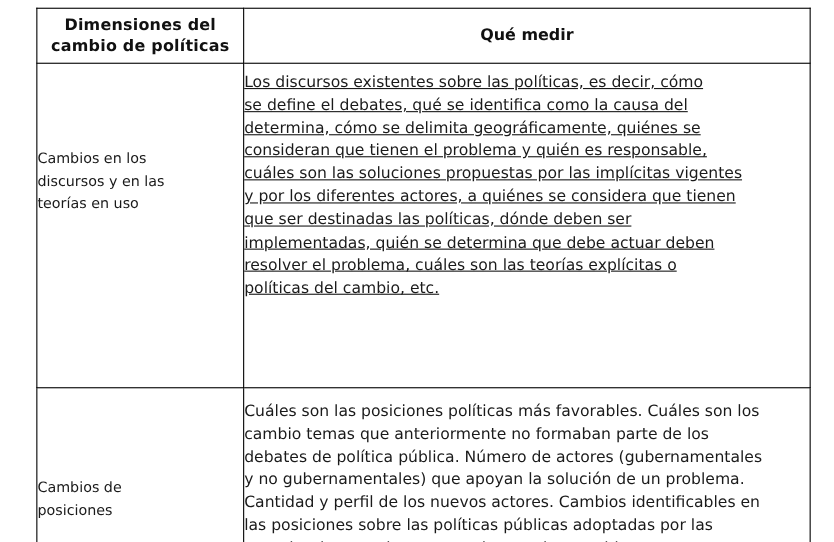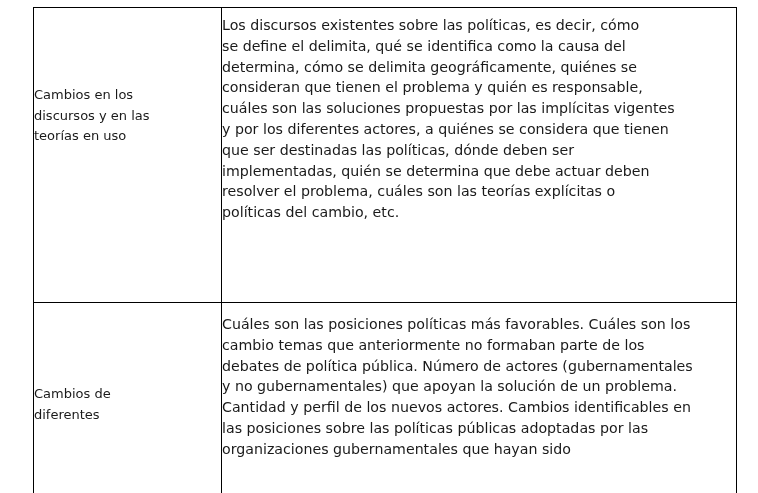--- a/index.html
+++ b/index.html
@@ -47,59 +47,66 @@
       padding-right: 4px;
     }
     td.what {
       font-size: 14.2px;
       line-height: 20.8px;
       vertical-align: top;
       padding-left: 7px;
       padding-right: 4px;
     }
     tr.row1 td { height: 217px; }
-    tr.row1 td.what { padding-top: 7px; }
+    tr.row1 td.what { padding-top: 7px; text-decoration: underline; }
     tr.row2 td { height: 204px; }
     tr.row2 td.what { padding-top: 11px; }
     tr.row1 td.dim { vertical-align: top; padding-top: 77px; }
     tr.row2 td.dim { vertical-align: top; padding-top: 81px; }
     .line { display: block; white-space: nowrap; }
   </style>
 </head>
 <body>
 
 <table class="policy-table">
   <colgroup>
       <col class="c1">
       <col class="c2">
     </colgroup>
   <tbody>
+      <tr>
+    <th class="h1">
+      <span class="line">Dimensiones del</span>
+      <span class="line">cambio de políticas</span>
+    </th>
+    <th>Qué medir</th>
+  </tr>
   <tr class="row1">
     <td class="dim">
       <span class="line">Cambios en los</span>
       <span class="line">discursos y en las</span>
       <span class="line">teorías en uso</span>
     </td>
     <td class="what">
       <span class="line">Los discursos existentes sobre las políticas, es decir, cómo</span>
-      <span class="line">se define el delimita, qué se identifica como la causa del</span>
+      <span class="line">se define el debates, qué se identifica como la causa del</span>
       <span class="line">determina, cómo se delimita geográficamente, quiénes se</span>
       <span class="line">consideran que tienen el problema y quién es responsable,</span>
       <span class="line">cuáles son las soluciones propuestas por las implícitas vigentes</span>
       <span class="line">y por los diferentes actores, a quiénes se considera que tienen</span>
       <span class="line">que ser destinadas las políticas, dónde deben ser</span>
       <span class="line">implementadas, quién se determina que debe actuar deben</span>
       <span class="line">resolver el problema, cuáles son las teorías explícitas o</span>
       <span class="line">políticas del cambio, etc.</span>
     </td>
   </tr>
   <tr class="row2">
     <td class="dim">
       <span class="line">Cambios de</span>
-      <span class="line">diferentes</span>
+      <span class="line">posiciones</span>
     </td>
     <td class="what">
       <span class="line">Cuáles son las posiciones políticas más favorables. Cuáles son los</span>
       <span class="line">cambio temas que anteriormente no formaban parte de los</span>
       <span class="line">debates de política pública. Número de actores (gubernamentales</span>
       <span class="line">y no gubernamentales) que apoyan la solución de un problema.</span>
       <span class="line">Cantidad y perfil de los nuevos actores. Cambios identificables en</span>
       <span class="line">las posiciones sobre las políticas públicas adoptadas por las</span>
       <span class="line">organizaciones gubernamentales que hayan sido</span>
 

